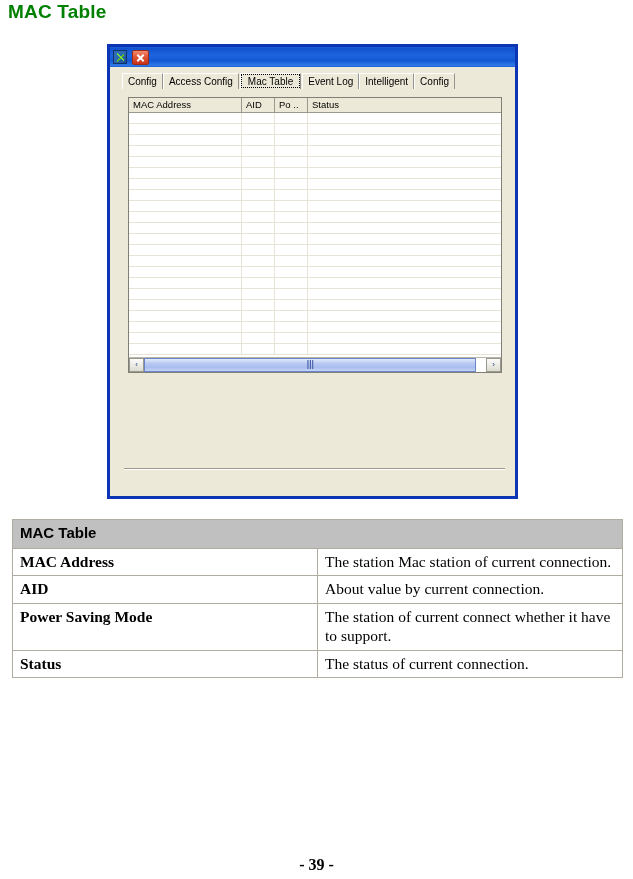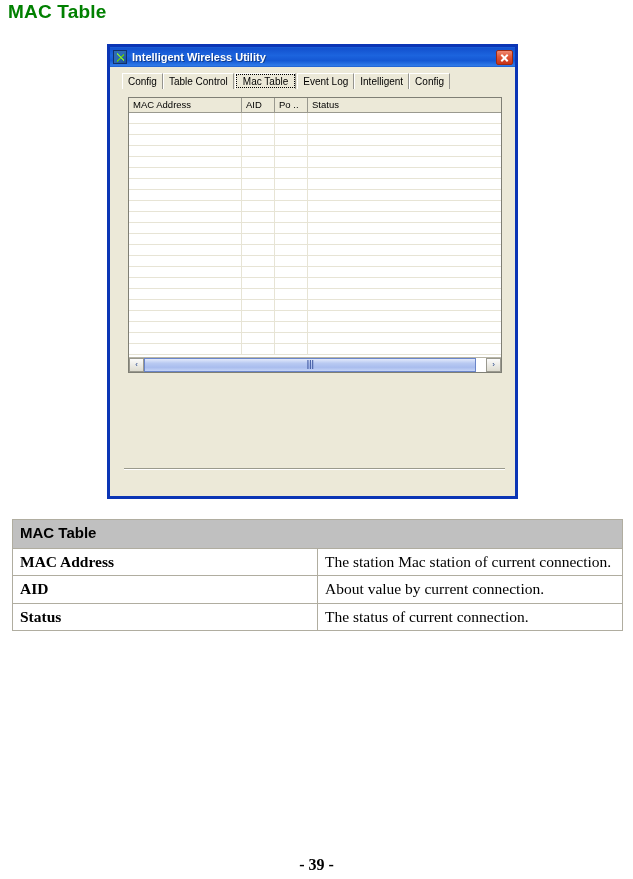--- a/index.html
+++ b/index.html
@@ -303,27 +303,26 @@
 </style>
 </head>
 <body>
 
 <div class="page-heading">MAC Table</div>
 
 <div class="app-window">
 
   <div class="title-bar">
     <span class="title-icon"></span>
-    <span class="title-text">Intelligent Wireless Utility</span>
     <span class="close-btn"></span>
   </div>
 
   <div class="tabs-row">
     <div class="tab">Config</div>
-    <div class="tab">Table Control</div>
+    <div class="tab">Access Config</div>
     <div class="tab selected">Mac Table</div>
     <div class="tab">Event Log</div>
     <div class="tab">Intelligent</div>
     <div class="tab">Config</div>
   </div>
 
   <div class="listview">
 
     <div class="lv-header">
       <div class="hcell c-mac">MAC Address</div>
@@ -487,19 +486,23 @@
     </tr>
     <tr>
       <td class="term">MAC Address</td>
       <td>The station Mac station of current connection.</td>
     </tr>
     <tr>
       <td class="term">AID</td>
       <td>About value by current connection.</td>
     </tr>
     <tr>
+      <td class="term">Power Saving Mode</td>
+      <td>The station of current connect whether it have to support.</td>
+    </tr>
+    <tr>
       <td class="term">Status</td>
       <td>The status of current connection.</td>
     </tr>
   </tbody>
 </table>
 
 <div class="page-footer">- 39 -</div>
 
 </body></html>

